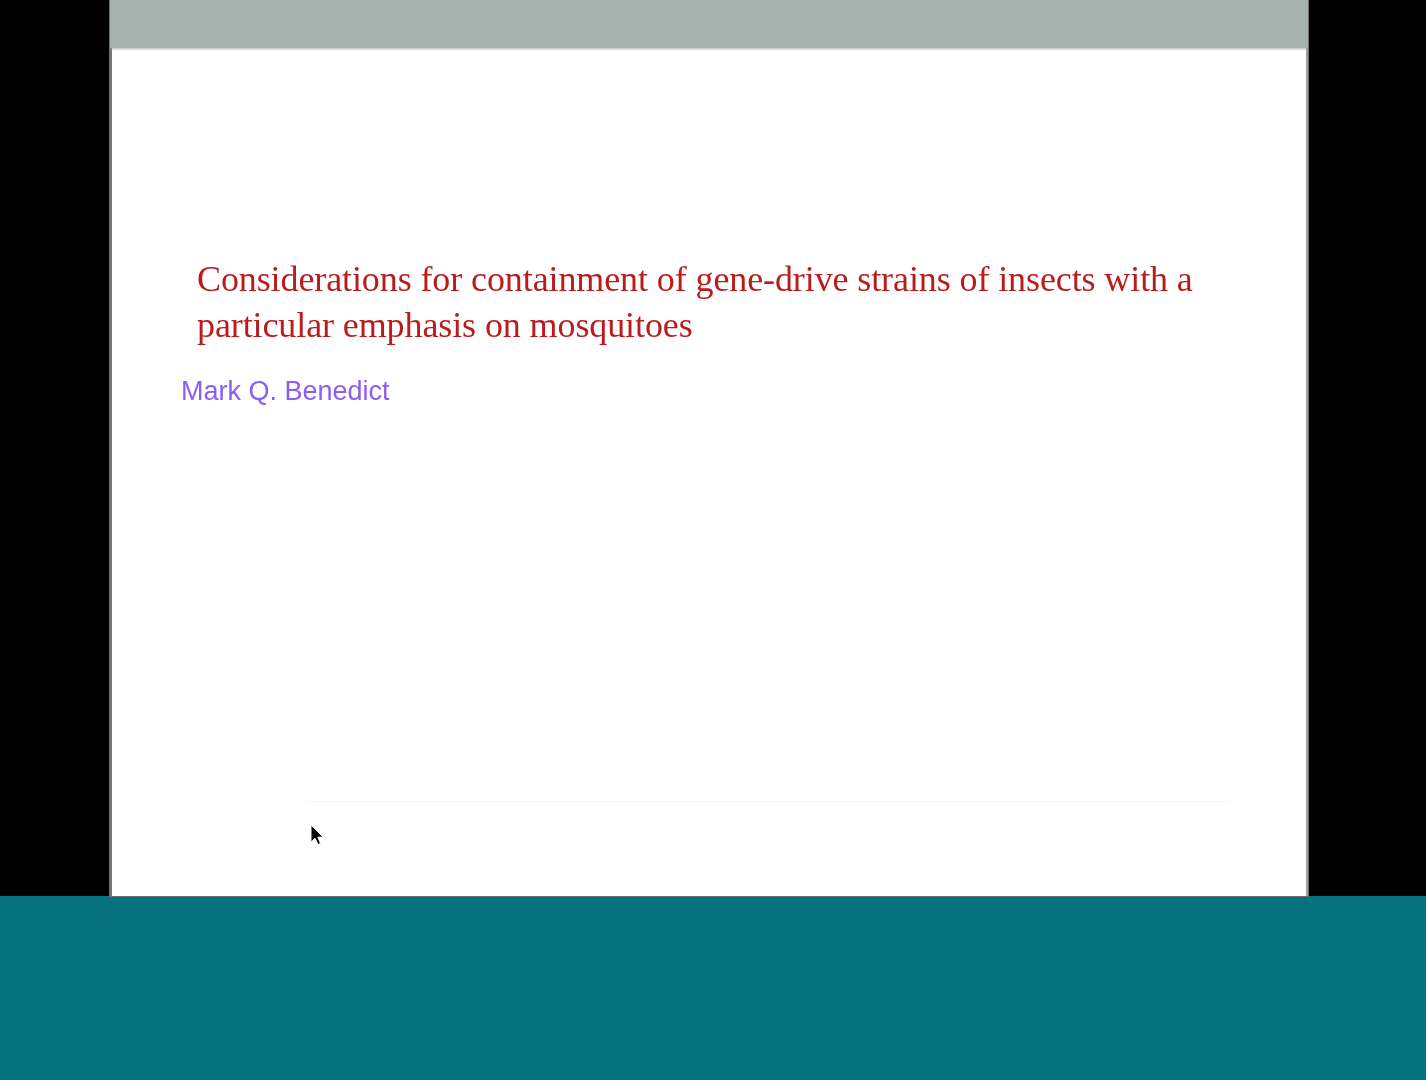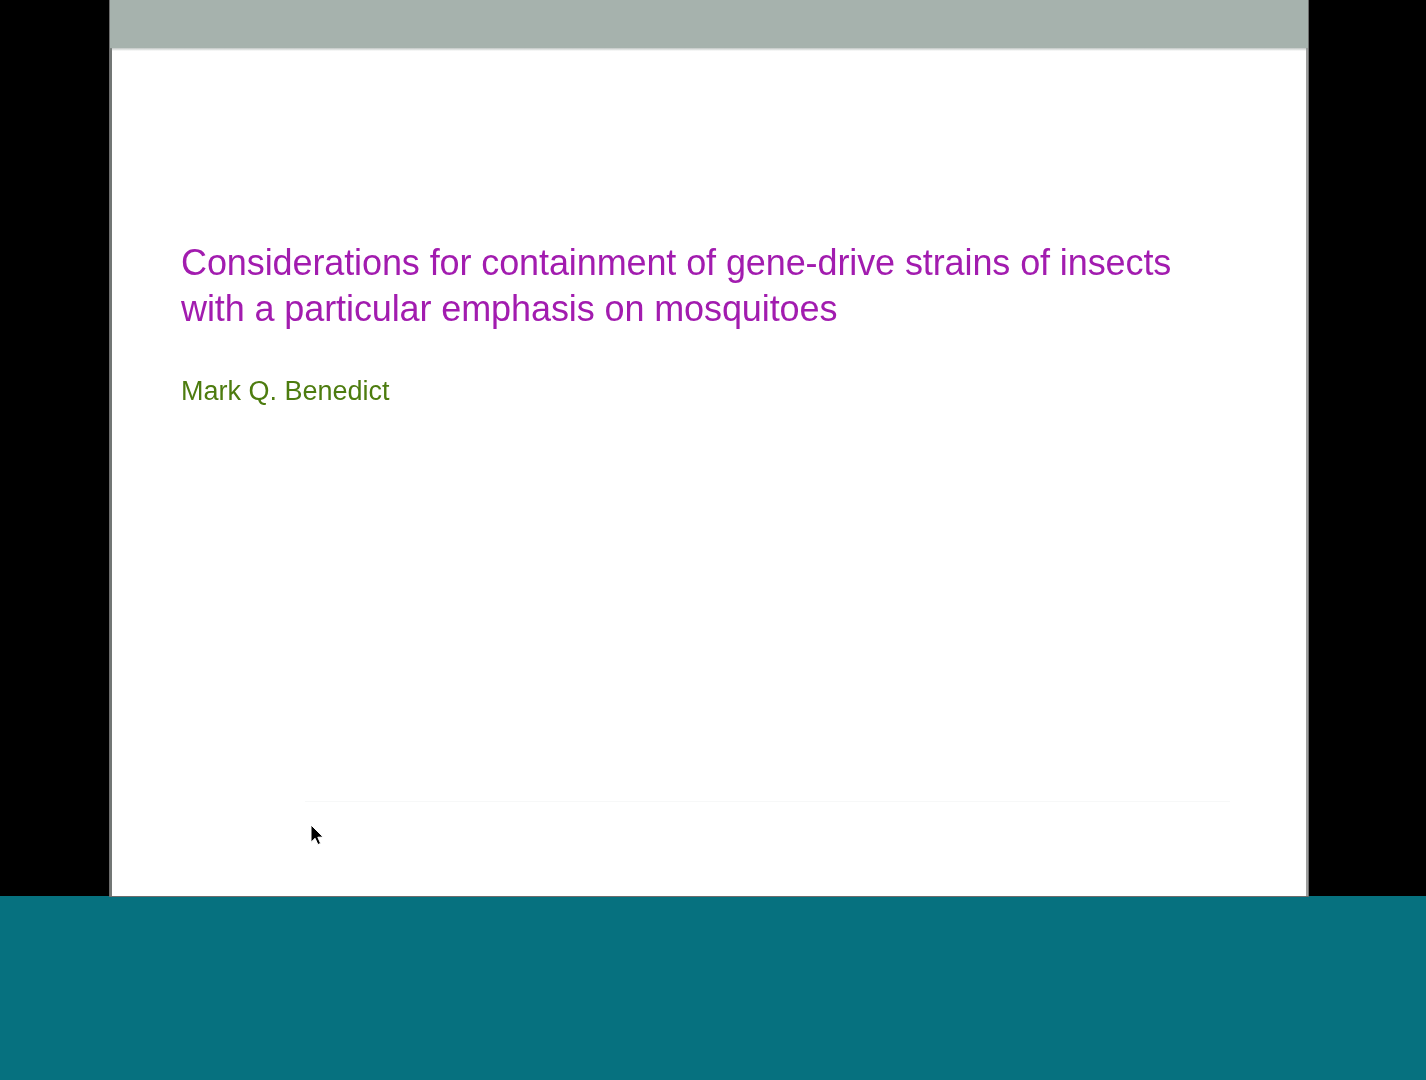--- a/index.html
+++ b/index.html
@@ -80,43 +80,43 @@
     background: linear-gradient(to bottom, rgba(140,150,146,.55), rgba(255,255,255,0));
   }
 
   
   #title-block {
     position: absolute;
     left: 71px;       
     top: 240px;
   }
   #slide-title {
-    margin: 0;
-    font-family: Liberation Sans, sans-serif;
+    margin: 16px;
+    font-family: Liberation Serif, serif;
     font-size: 36px;
     font-weight: 400;
     line-height: 46px;
-    color: #a21caf;
+    color: #b91c1c;
     letter-spacing: -0.1px;
     max-width: 1040px;
     white-space: pre-line;
   }
 
   #author-block {
     position: absolute;
     left: 71px;
     top: 370px;
   }
   .author-line {
     margin: 0;
     font-family: "Liberation Sans", sans-serif;
     font-size: 27px;
     font-weight: 400;
     line-height: 43px;
-    color: #4d7c0f;
+    color: #8b5cf6;
     letter-spacing: 0px;
   }
 
   
   #footer-rule {
     position: absolute;
     left: 195px;
     top: 801px;
     width: 925px;
     height: 1px;

